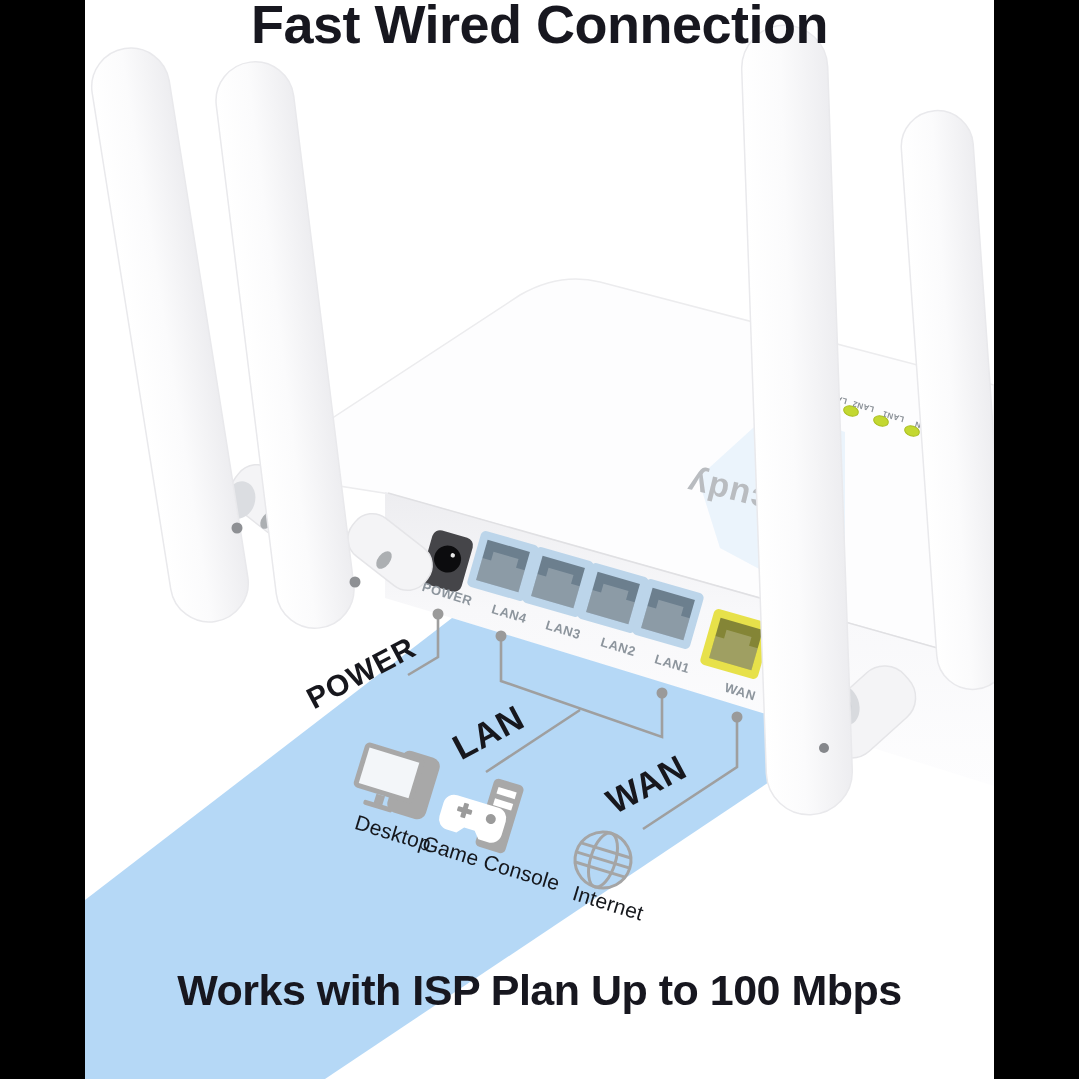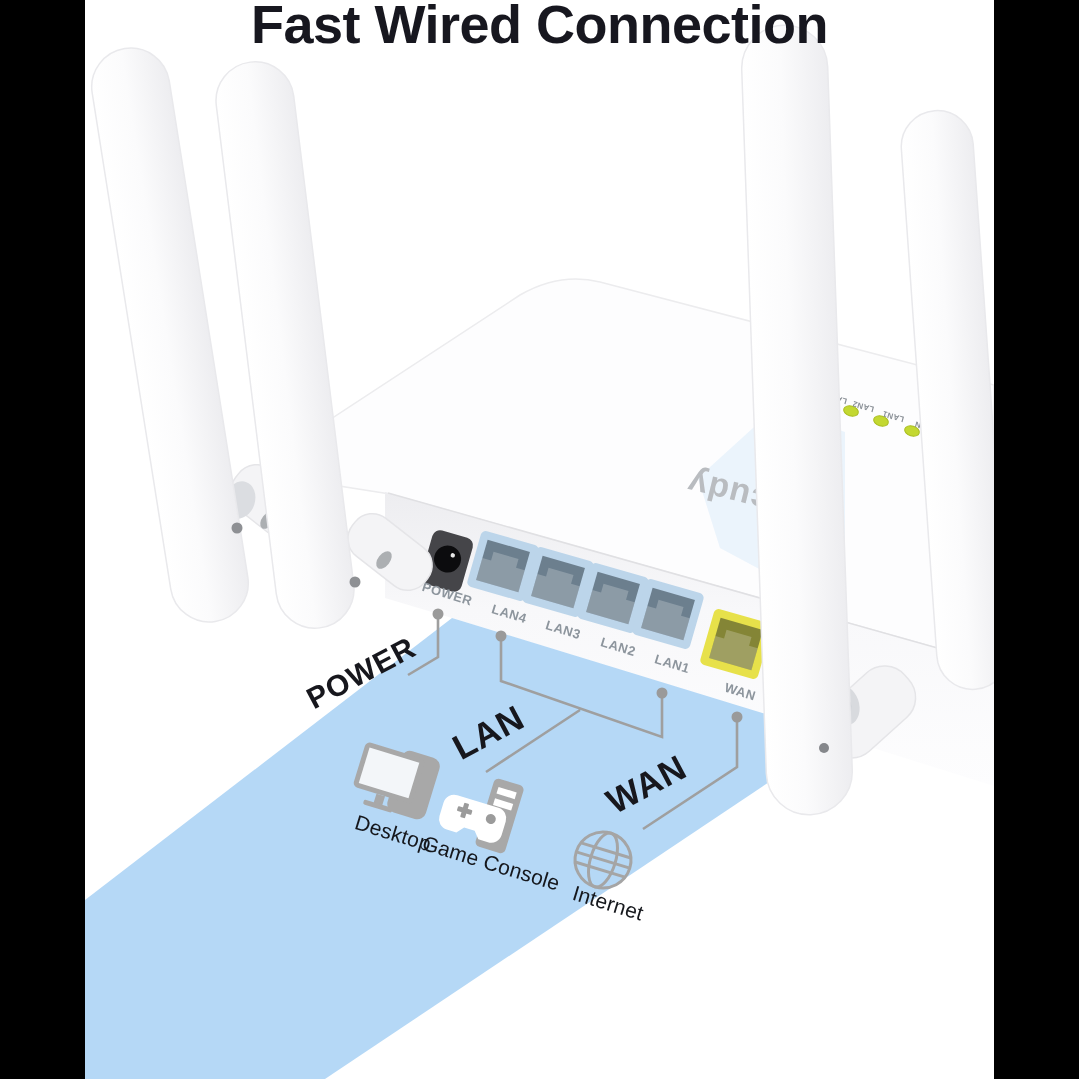--- a/index.html
+++ b/index.html
@@ -165,16 +165,17 @@
     <g transform="translate(603,860) rotate(17)" fill="none" stroke="#a5a5a5" stroke-width="3">
       <circle cx="0" cy="0" r="28"></circle>
       <ellipse cx="0" cy="0" rx="12.5" ry="28"></ellipse>
       <line x1="-26" y1="-10" x2="26" y2="-10"></line>
       <line x1="-28" y1="0" x2="28" y2="0"></line>
       <line x1="-26" y1="10" x2="26" y2="10"></line>
     </g>
     <text class="devlabel" transform="translate(606,910) rotate(17)" text-anchor="middle">Internet</text>
   </svg>
 
+  <div class="headline" id="footer">Works with ISP Plan Up to 100 Mbps</div>
 
   <div class="bar left"></div>
   <div class="bar right"></div>
 </div>
 
 </body></html>

